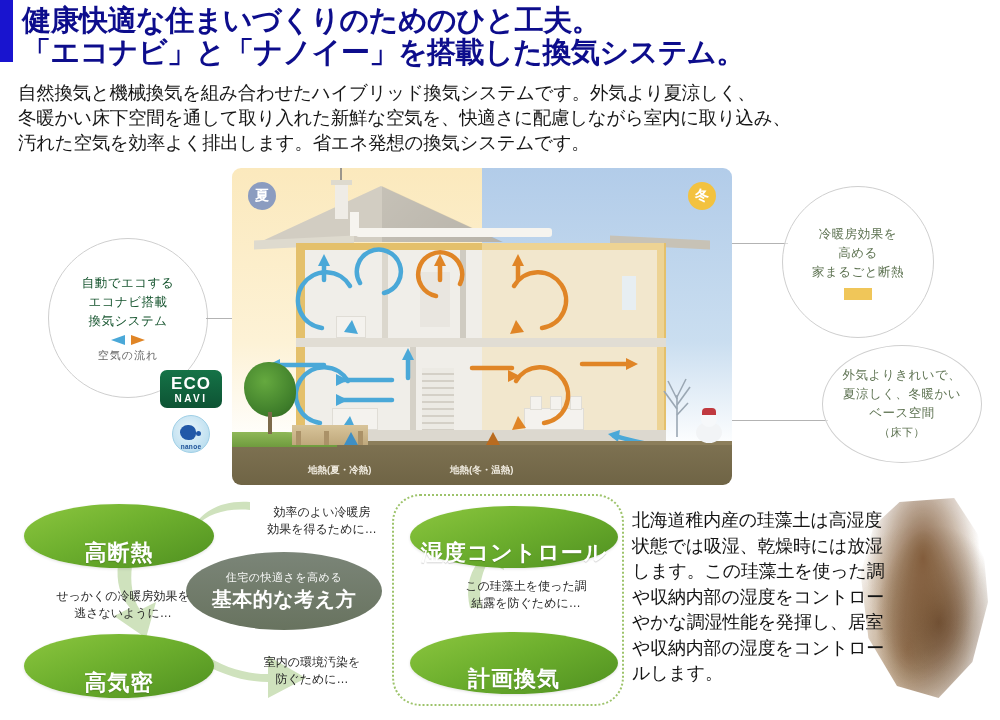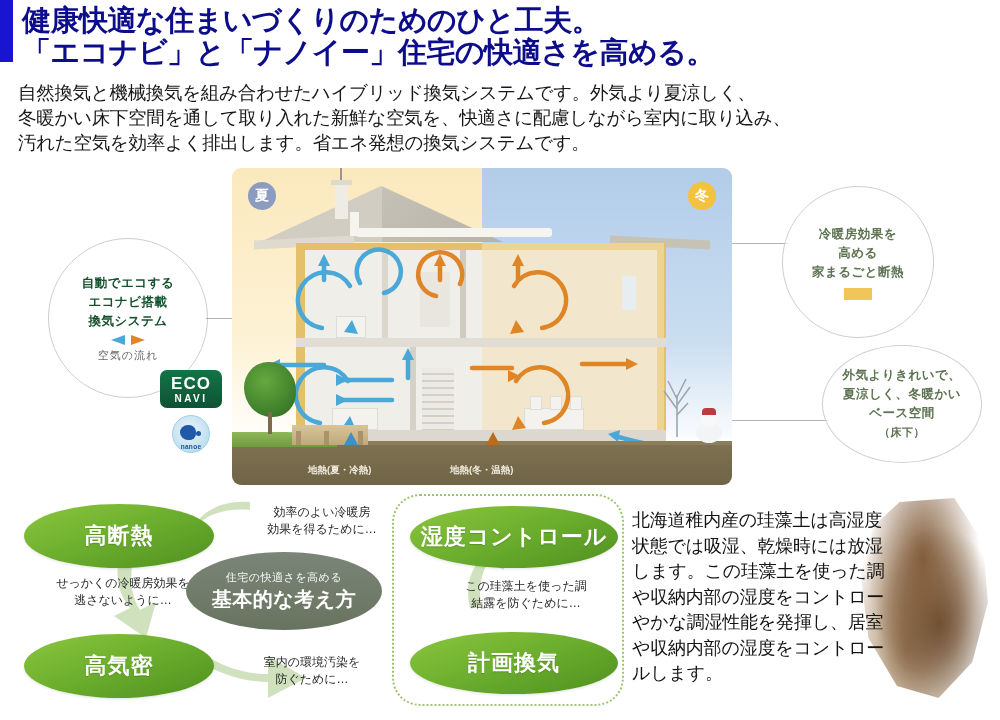--- a/index.html
+++ b/index.html
@@ -125,21 +125,21 @@
   .geo-arrow { position: absolute; bottom: 40px; width: 0; height: 0;
     border-left: 7px solid transparent; border-right: 7px solid transparent; }
 
   
   .bubble {
     position: absolute; border: 1px solid #cfcfcf; border-radius: 50%;
     background: rgba(255,255,255,0.55);
     display: flex; flex-direction: column; align-items: center; justify-content: center;
     text-align: center;
   }
-  .bubble-line { font-size: 12.5px; line-height: 19px; letter-spacing: 0.5px; white-space: nowrap; font-weight: bold; }
+  .bubble-line { font-size: 12.5px; line-height: 19px; letter-spacing: 0.5px; white-space: nowrap; }
   .b-green .bubble-line { color: #5e7352; }
   .b-gray .bubble-line { color: #14532d; }
   .leader { position: absolute; background: #b3b3b3; height: 1px; }
 
   .flow-arrows { display: flex; gap: 6px; align-items: center; margin-top: 4px; }
   .fa { width: 0; height: 0; border-top: 5px solid transparent; border-bottom: 5px solid transparent; }
   .fa-left { border-right: 14px solid #4aa8d8; }
   .fa-right { border-left: 14px solid #e08526; }
   .flow-label { font-size: 11px; color: #6a6a6a; margin-top: 3px; letter-spacing: 1px; }
 
@@ -163,21 +163,21 @@
   .nanoe-txt { position: absolute; left: 0; bottom: 2px; width: 100%; text-align: center;
     font-size: 6.5px; color: #1c4f96; font-weight: bold; letter-spacing: 0.3px; }
 
   .insul-swatch { width: 28px; height: 12px; background: #f0c659; margin-top: 6px; }
 
   
   .concept { position: absolute; left: 18px; top: 492px; width: 612px; height: 220px; }
   .oval {
     position: absolute; border-radius: 50%;
     background: linear-gradient(160deg,#8cc63f 0%, #6eb02e 45%, #4f9020 100%);
-    display: flex; align-items: center; justify-content: center;
+    display: flex; align-items: flex-end; justify-content: center;
     color: #ffffff; font-weight: bold;
     box-shadow: 0 1px 3px rgba(0,0,0,0.12);
   }
   .oval-label { font-size: 22px; letter-spacing: 1px; text-shadow: 0 1px 1px rgba(0,0,0,0.18); }
   .center-ellipse {
     position: absolute; left: 168px; top: 60px; width: 196px; height: 78px;
     border-radius: 50%; background: linear-gradient(180deg,#7b8578 0%, #68735f 100%);
     display: flex; flex-direction: column; align-items: center; justify-content: center;
     color: #ffffff;
   }
@@ -205,21 +205,21 @@
   }
 </style>
 </head>
 <body>
 
 <div class="page">
 
   <div class="accent-bar"></div>
   <div class="title-block">
     <div class="title-line">健康快適な住まいづくりのためのひと工夫。</div>
-    <div class="title-line">「エコナビ」と「ナノイー」住宅の快適さを高める。</div>
+    <div class="title-line">「エコナビ」と「ナノイー」を搭載した換気システム。</div>
   </div>
   <div class="intro-block">
     <div class="intro-line">自然換気と機械換気を組み合わせたハイブリッド換気システムです。外気より夏涼しく、</div>
     <div class="intro-line">冬暖かい床下空間を通して取り入れた新鮮な空気を、快適さに配慮しながら室内に取り込み、</div>
     <div class="intro-line">汚れた空気を効率よく排出します。省エネ発想の換気システムです。</div>
   </div>
 
   <div class="bubble b-gray" style="left:48px; top:238px; width:160px; height:160px;">
     <div class="bubble-line">自動でエコする</div>
     <div class="bubble-line">エコナビ搭載</div>
@@ -400,21 +400,21 @@
 
     <div class="center-ellipse">
       <span class="ce-sub">住宅の快適さを高める</span>
       <span class="ce-main">基本的な考え方</span>
     </div>
 
     <div class="note" style="left:224px; top:4px; width:160px;margin-top:8px;">
       <div>効率のよい冷暖房</div>
       <div>効果を得るために…</div>
     </div>
-    <div class="note" style="left:10px; top:83px; width:190px;">
+    <div class="note" style="left:10px; top:96px; width:190px;">
       <div>せっかくの冷暖房効果を</div>
       <div>逃さないように…</div>
     </div>
     <div class="note" style="left:214px; top:162px; width:160px;">
       <div>室内の環境汚染を</div>
       <div>防ぐために…</div>
     </div>
     <div class="note" style="left:418px; top:86px; width:180px;">
       <div>この珪藻土を使った調</div>
       <div>結露を防ぐために…</div>

